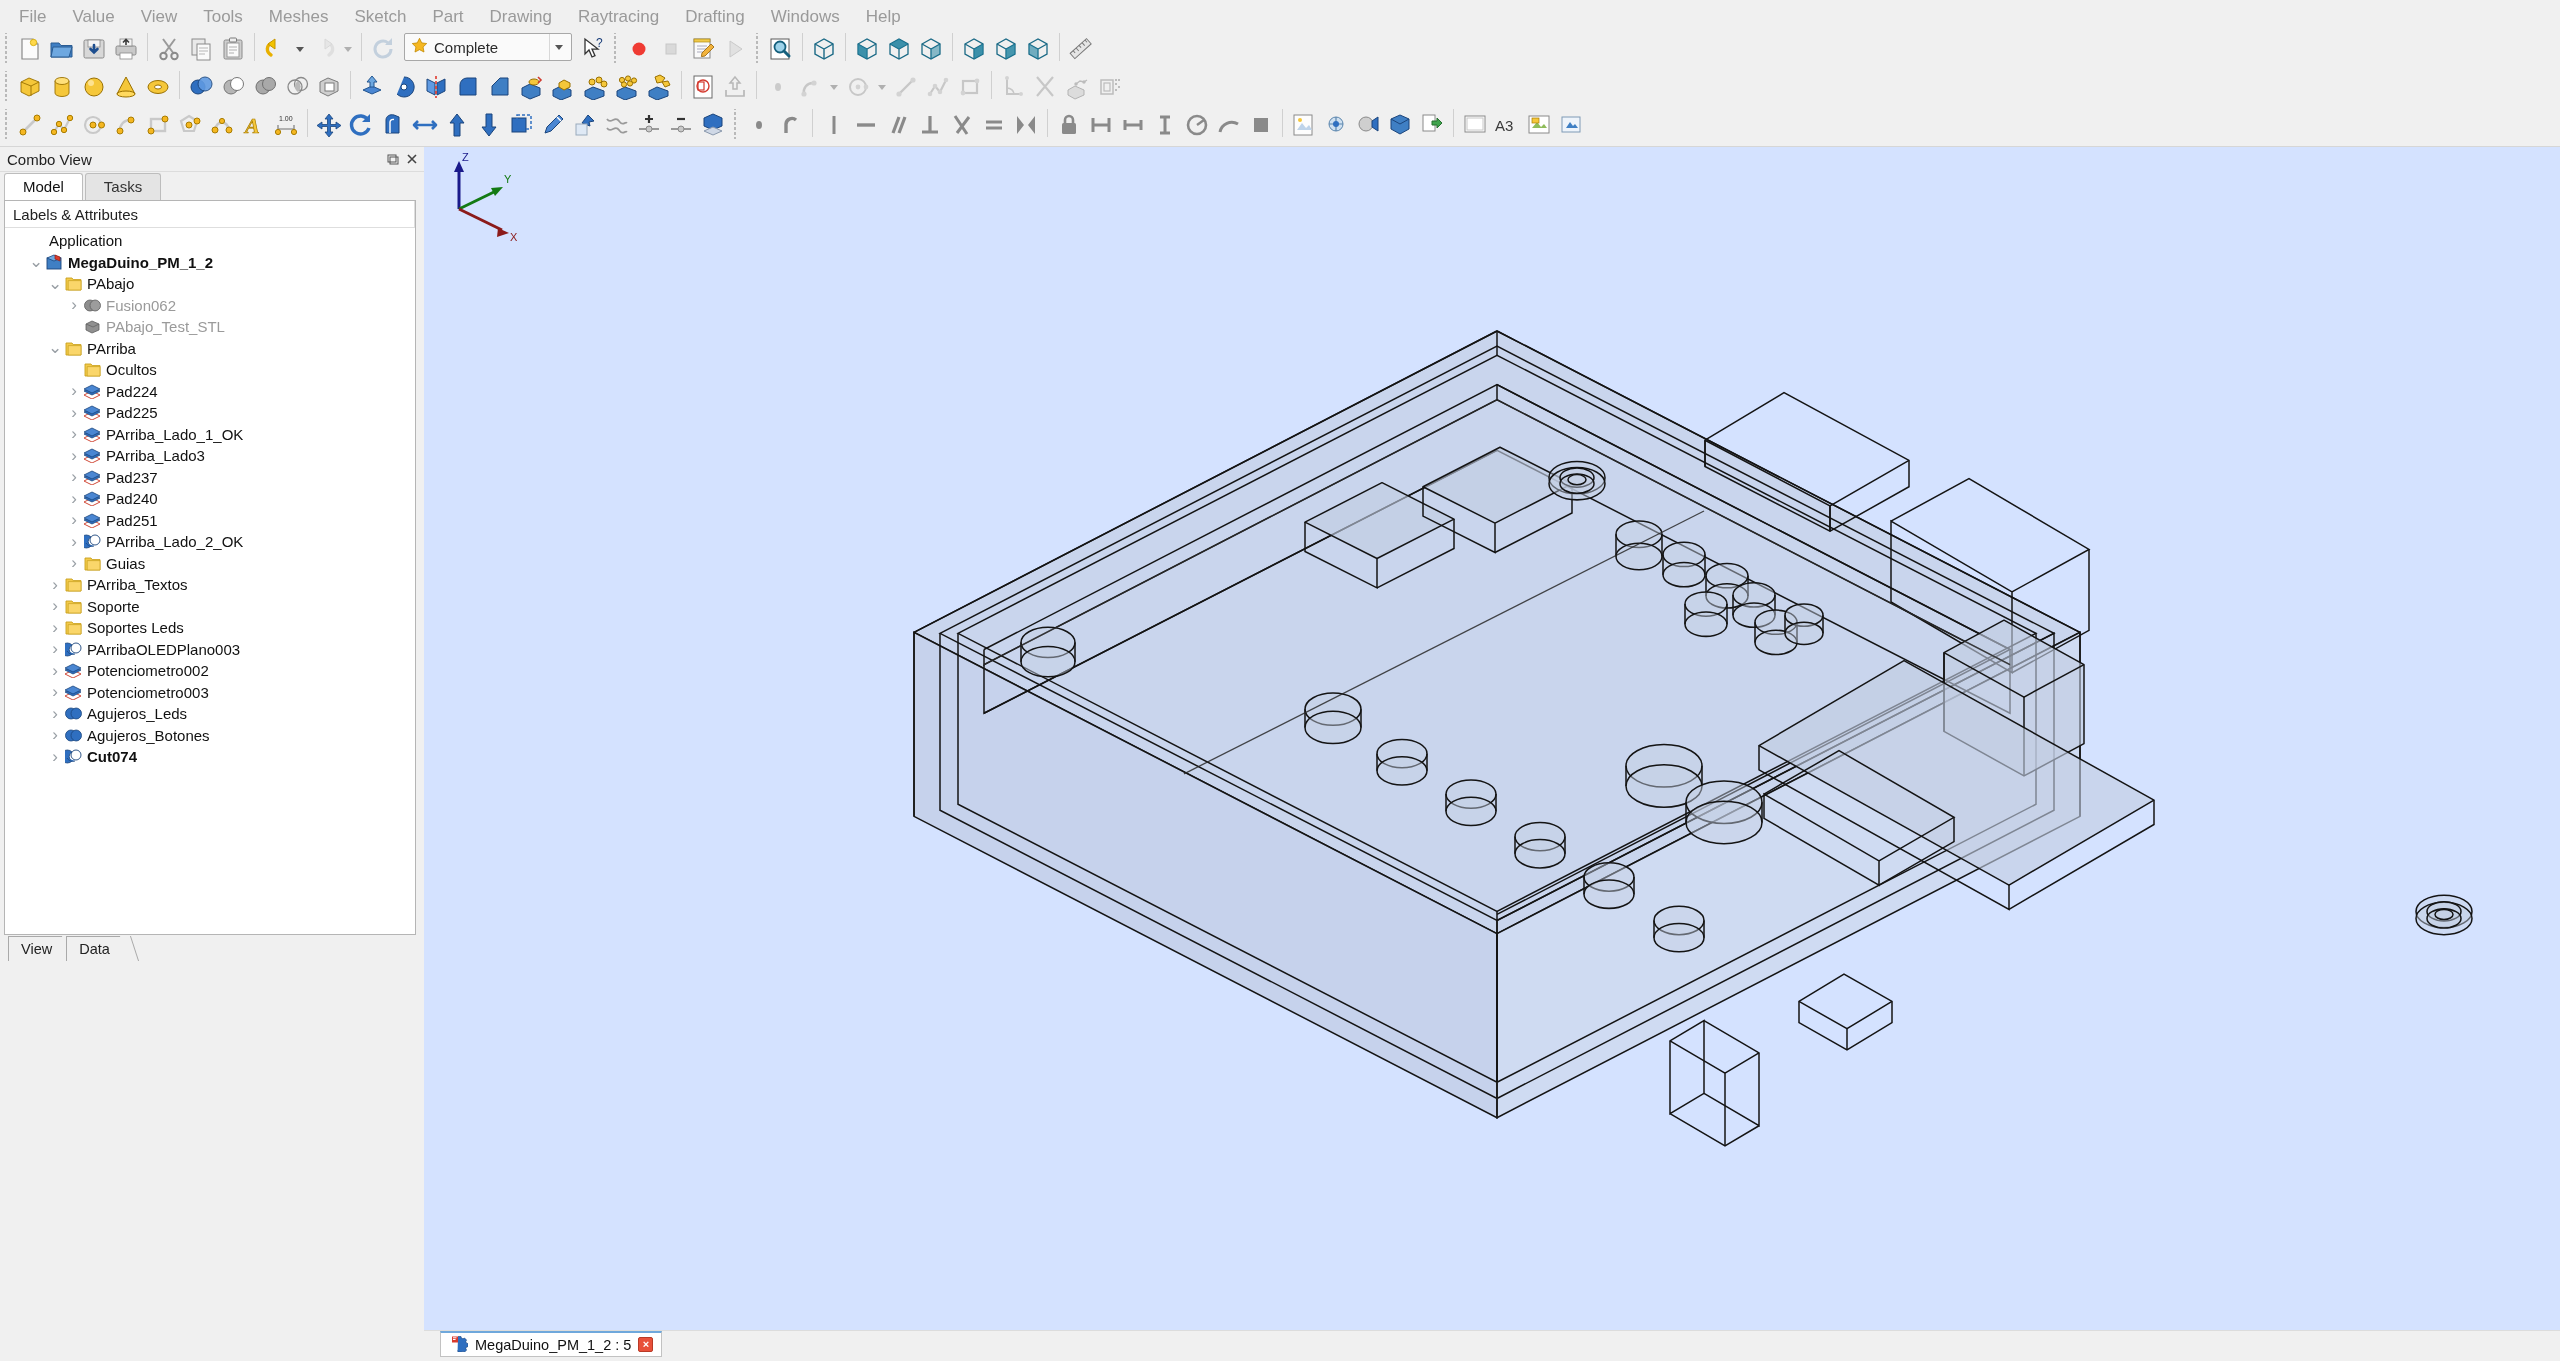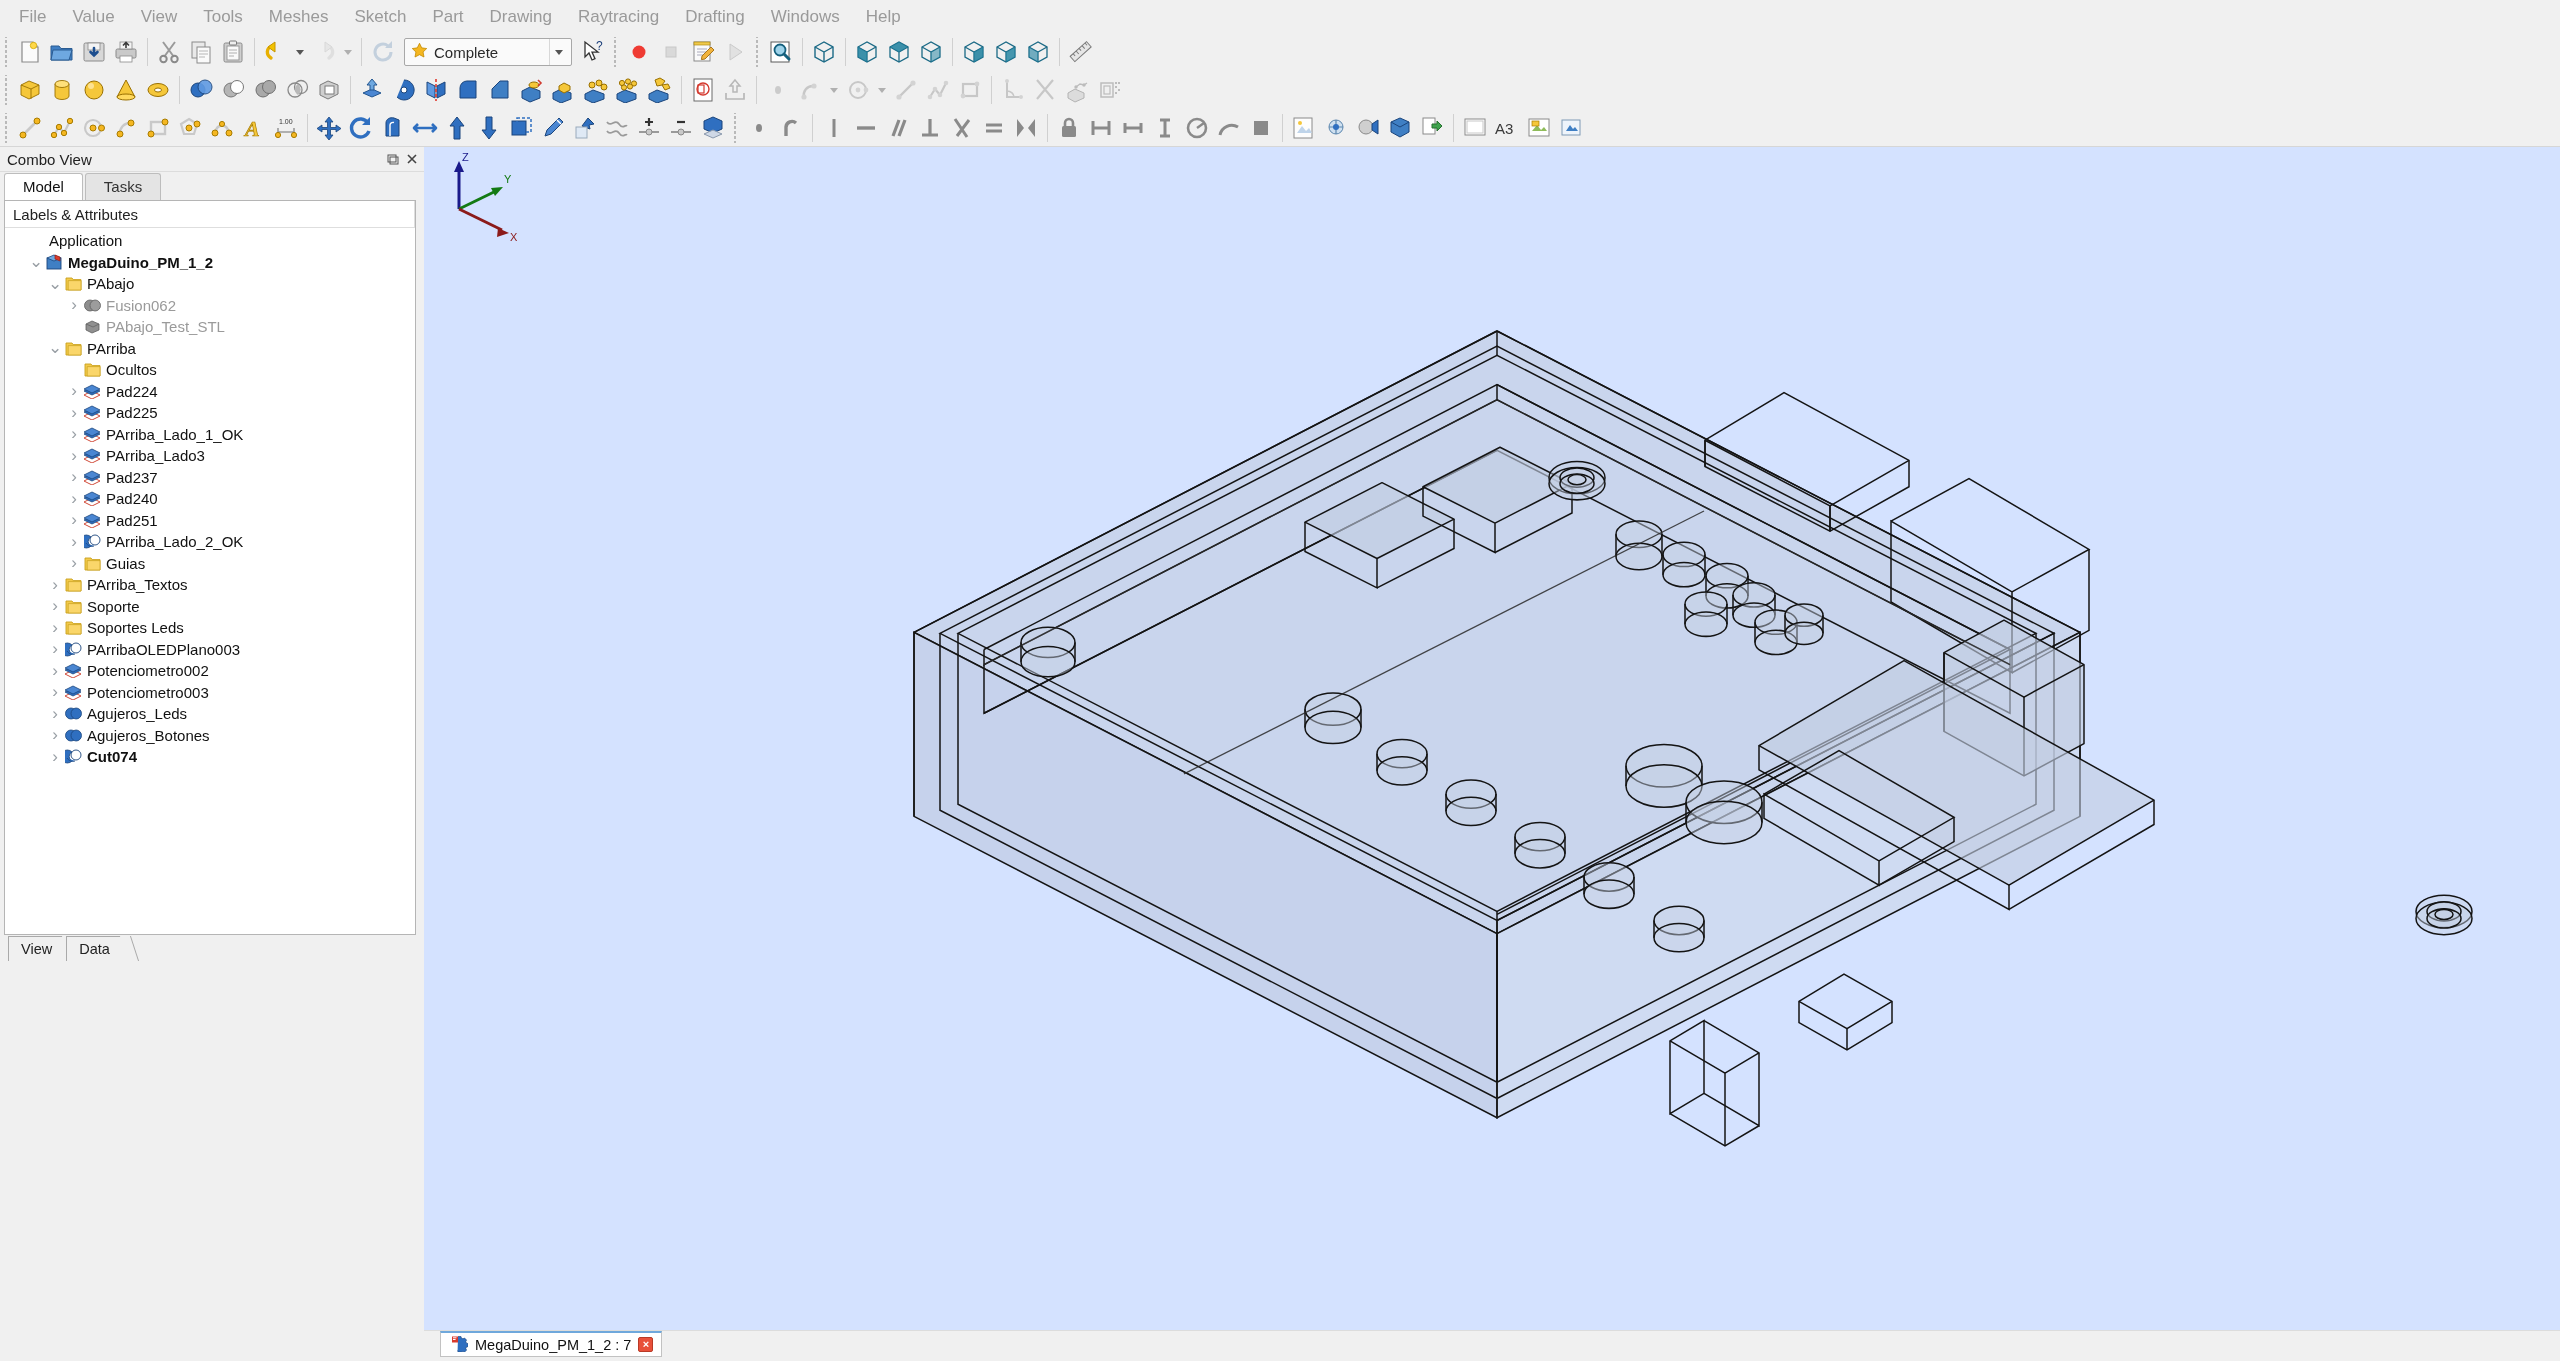--- a/index.html
+++ b/index.html
@@ -15,21 +15,21 @@
   .menubar {
     height: 33px; display: flex; align-items: center;
     background: #f0f0f0; padding-left: 6px; flex: 0 0 33px;
   }
   .menubar .mi {
     font-size: 17px; color: #9a9a9a; padding: 3px 13px;
     white-space: nowrap; line-height: 1;
   }
 
   
-  .tbrow { display: flex; align-items: center; background:#f0f0f0; height: 38px; flex: 0 0 38px; }
+  .tbrow { display: flex; align-items: flex-start; background:#f0f0f0; height: 38px; flex: 0 0 38px; }
   .grip {
     width: 9px; height: 30px; margin: 0 3px 0 2px;
     background-image: radial-gradient(#b9b9b9 38%, transparent 40%);
     background-size: 4px 5px; background-position: 2px 2px;
     background-repeat: repeat-y; flex: 0 0 9px;
   }
   .sep { width:1px; height:28px; background:#d0d0d0; margin:0 5px; flex:0 0 1px; }
   .tbtn {
     width: 32px; height: 32px; display:flex; align-items:center; justify-content:center;
     border: 1px solid transparent; border-radius: 2px; flex: 0 0 32px;
@@ -1434,19 +1434,19 @@
         </svg>
       </div>
 
       <div class="mdiTabs" id="mditabs">
           <div class="mdiTab">
             <span><svg width="17" height="17" viewBox="0 0 17 17">
                 <path d="M7 1.5h3l.4 1.6 1.6.7 1.5-.8 2.1 2.1-.8 1.5.7 1.6 1.6.4v3l-1.6.4-.7 1.6.8 1.5-2.1 2.1-1.5-.8-1.6.7L10 17H7l-.4-1.6" fill="#2f6fc0" stroke="#1b457c" stroke-width=".6"></path>
                 <path d="M1 1.5h6v6H1z" fill="#d93a2c"></path>
                 <path d="M2 2.8h3.5M2 4.5h2.6" stroke="#fff" stroke-width="1"></path>
               </svg></span>
-            <span>MegaDuino_PM_1_2 : 7</span>
+            <span>MegaDuino_PM_1_2 : 5</span>
             <span class="closex">×</span>
           </div>
         </div>
     </div>
   </div>
 </div>
 
 </body></html>

